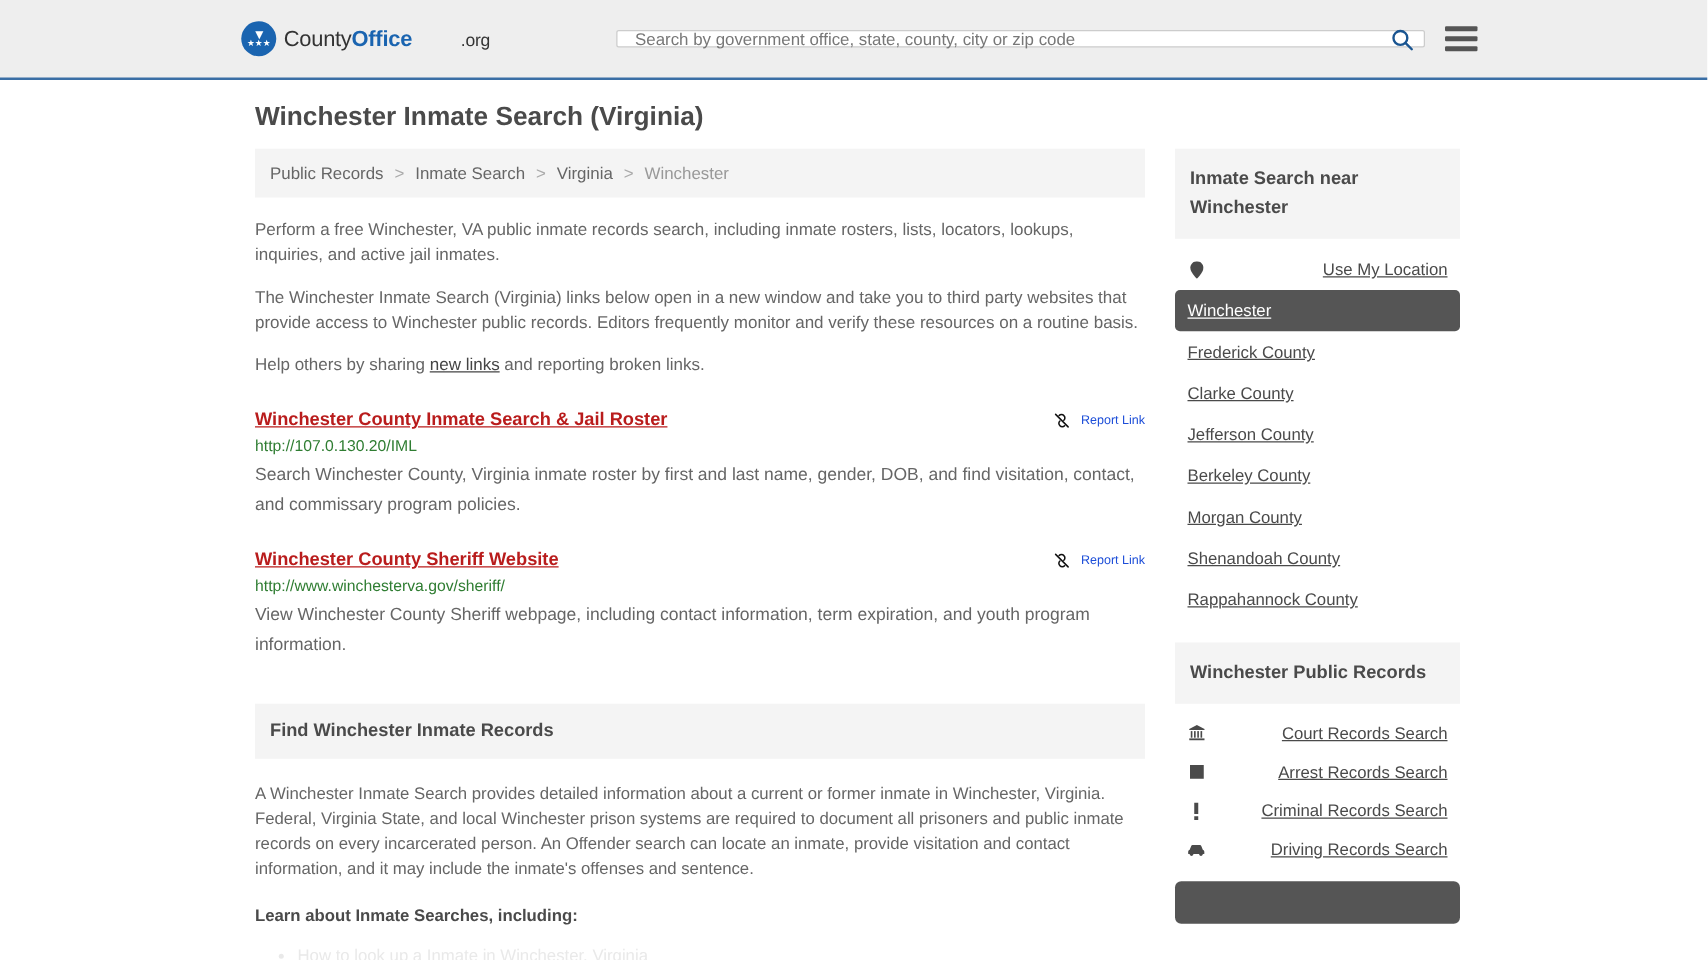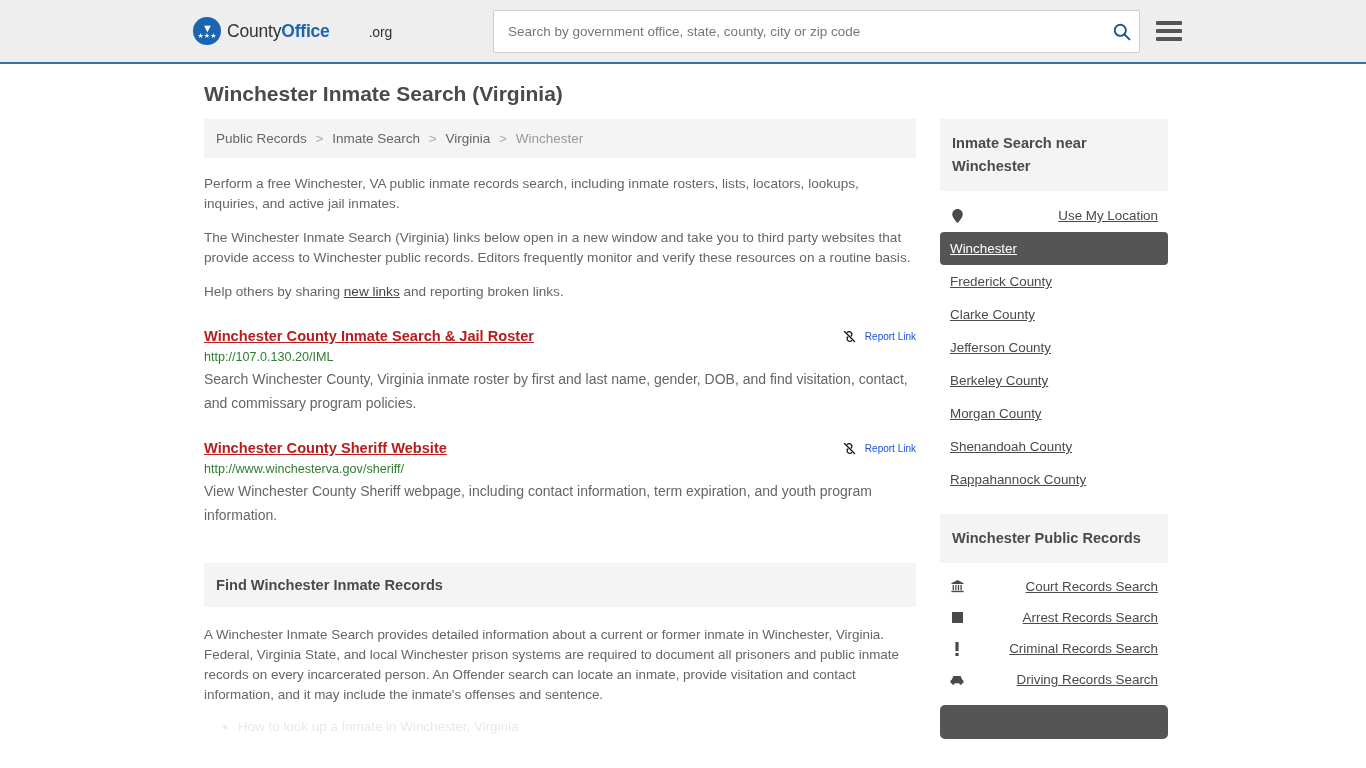--- a/index.html
+++ b/index.html
@@ -61,21 +61,21 @@
   .logo-text .t3 { color: #333333; font-size: 14px; margin-left: 39px; }
 
   .search-group {
     position: absolute;
     left: 493px;
     display: flex;
     align-items: center;
   }
   .search-box {
     width: 647px;
-    height: 43px;
+    height: 14px;
     background: #ffffff;
     border: 1px solid #cccccc;
     border-radius: 2px;
     display: flex;
     align-items: center;
     padding: 0 8px 0 12px;
   }
   .search-box input {
     flex: 1;
     border: none;
@@ -372,20 +372,21 @@
           </div>
           <div class="result-url">http://www.winchesterva.gov/sheriff/</div>
           <div class="result-desc">View Winchester County Sheriff webpage, including contact information, term expiration, and youth program information.</div>
         </div>
 
       </div>
 
       <div class="section-head">Find Winchester Inmate Records</div>
       <div class="section-body">
         <p>A Winchester Inmate Search provides detailed information about a current or former inmate in Winchester, Virginia. Federal, Virginia State, and local Winchester prison systems are required to document all prisoners and public inmate records on every incarcerated person. An Offender search can locate an inmate, provide visitation and contact information, and it may include the inmate's offenses and sentence.</p>
+        <p class="lead-bold">Learn about Inmate Searches, including:</p>
         <ul class="section-list">
           <li>How to look up a Inmate in Winchester, Virginia</li>
         </ul>
       </div>
 
     </div>
 
     <div class="side-col">
 
       <div class="side-panel-head">Inmate Search near Winchester</div>

